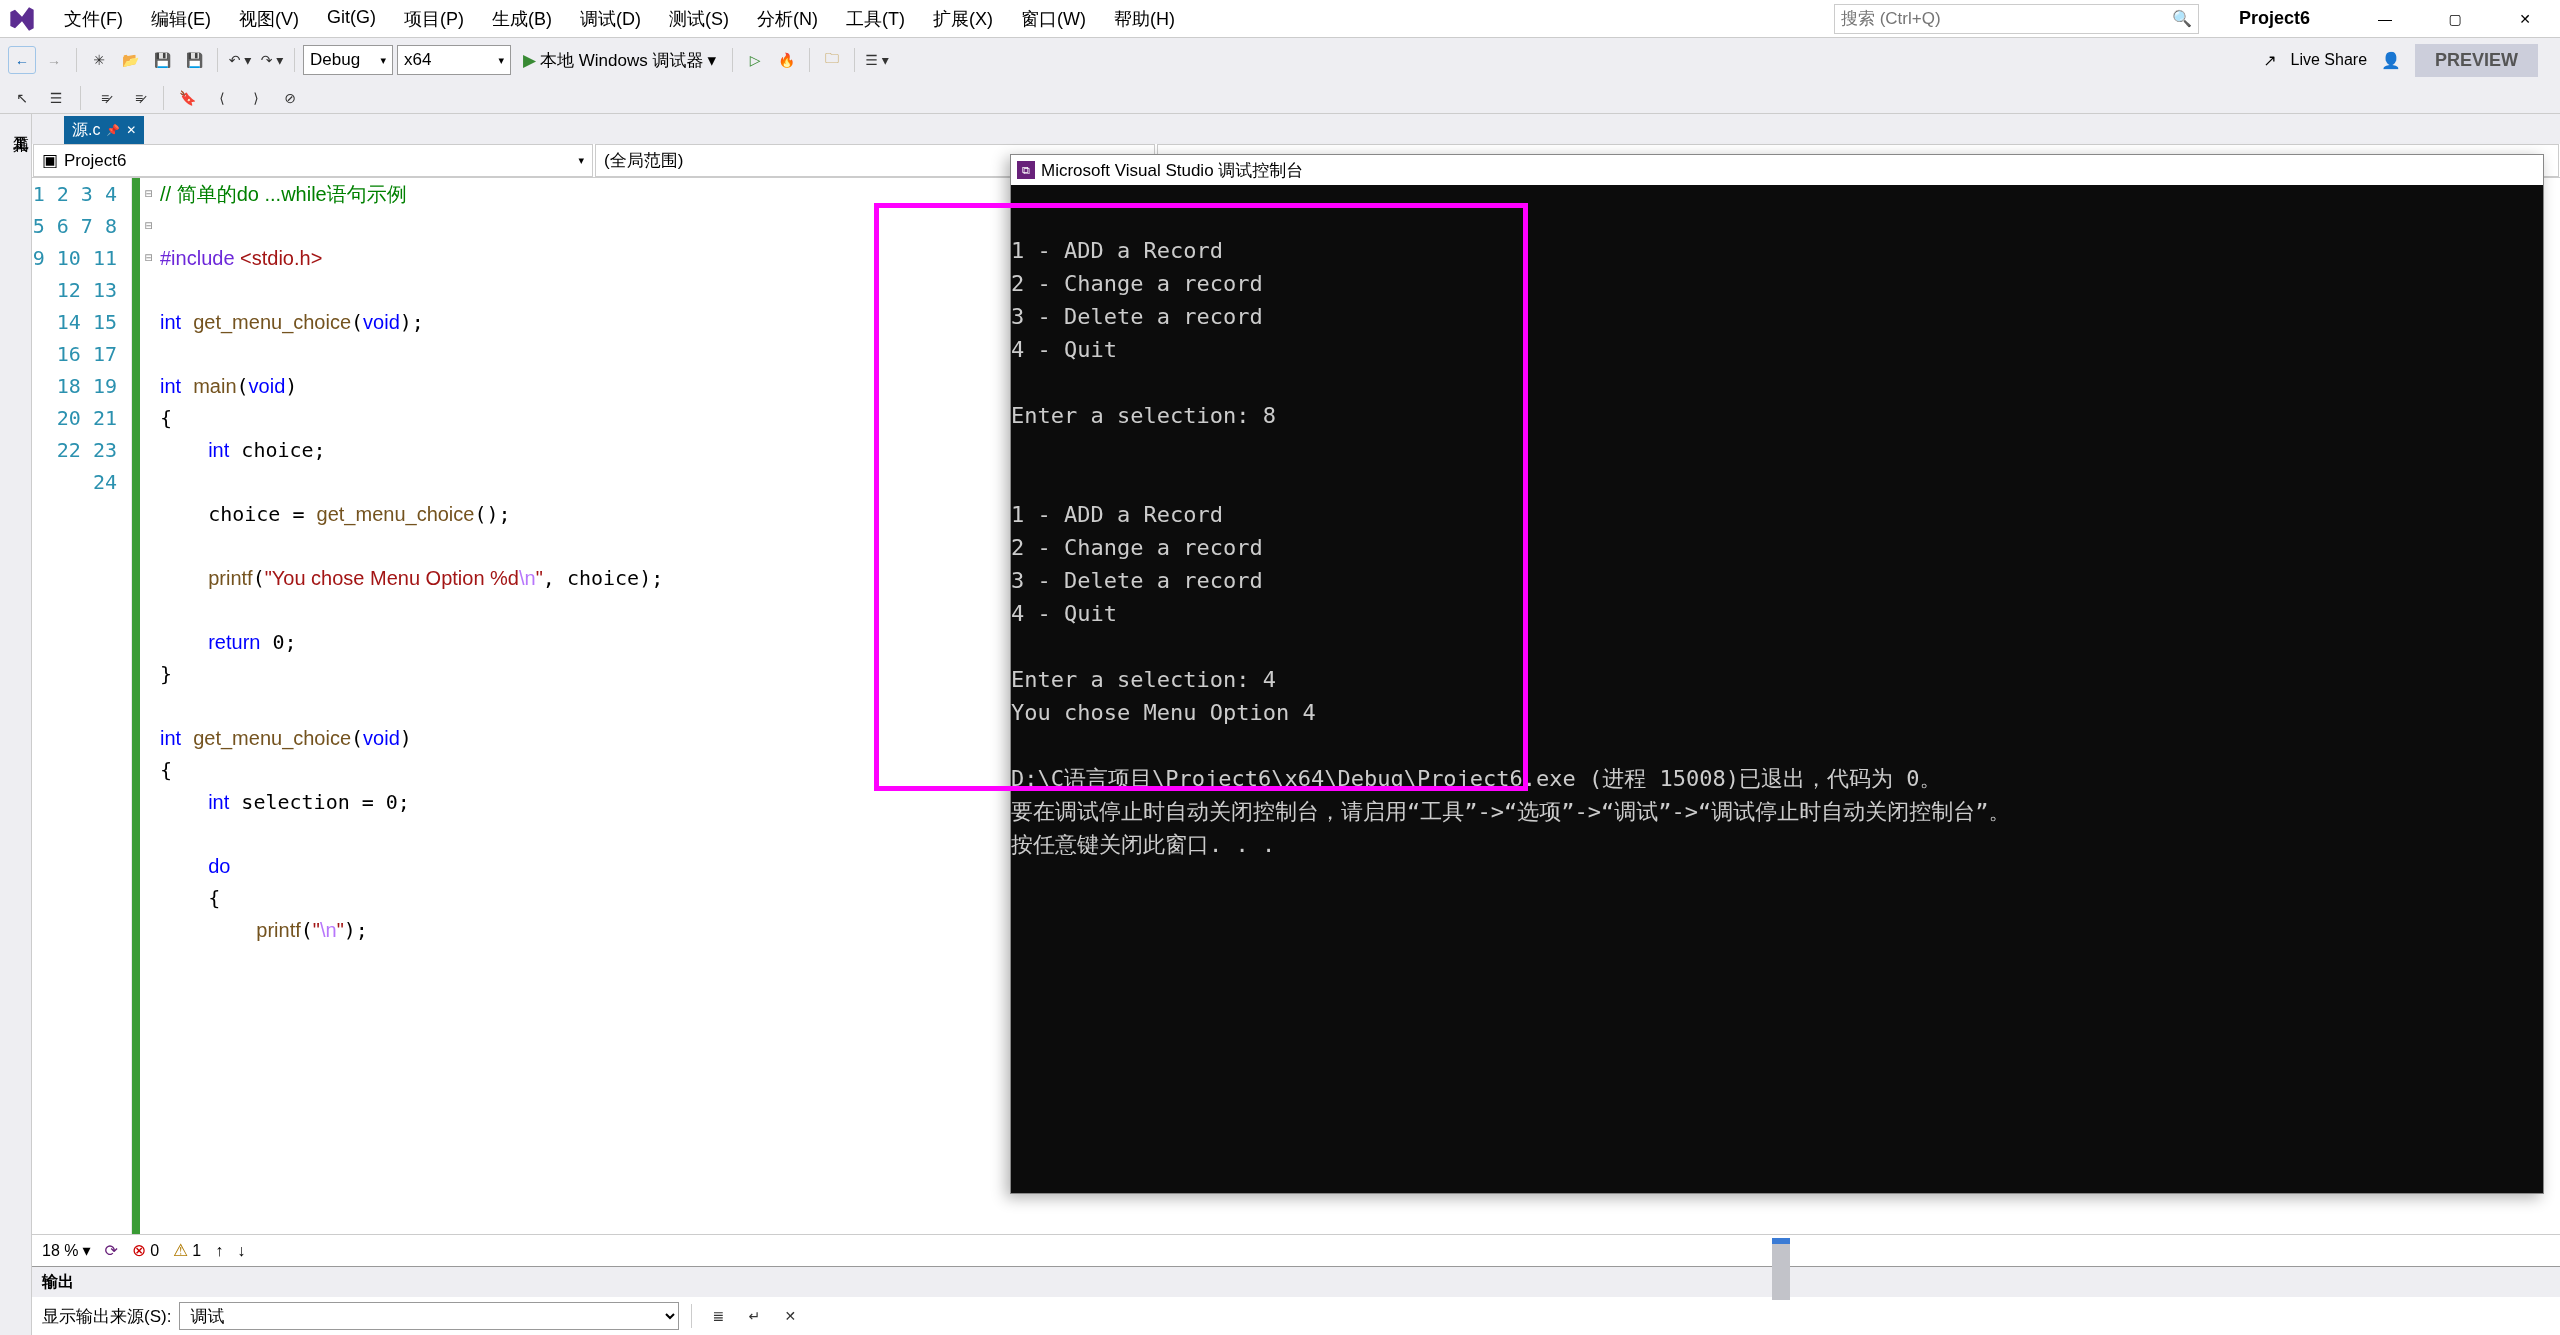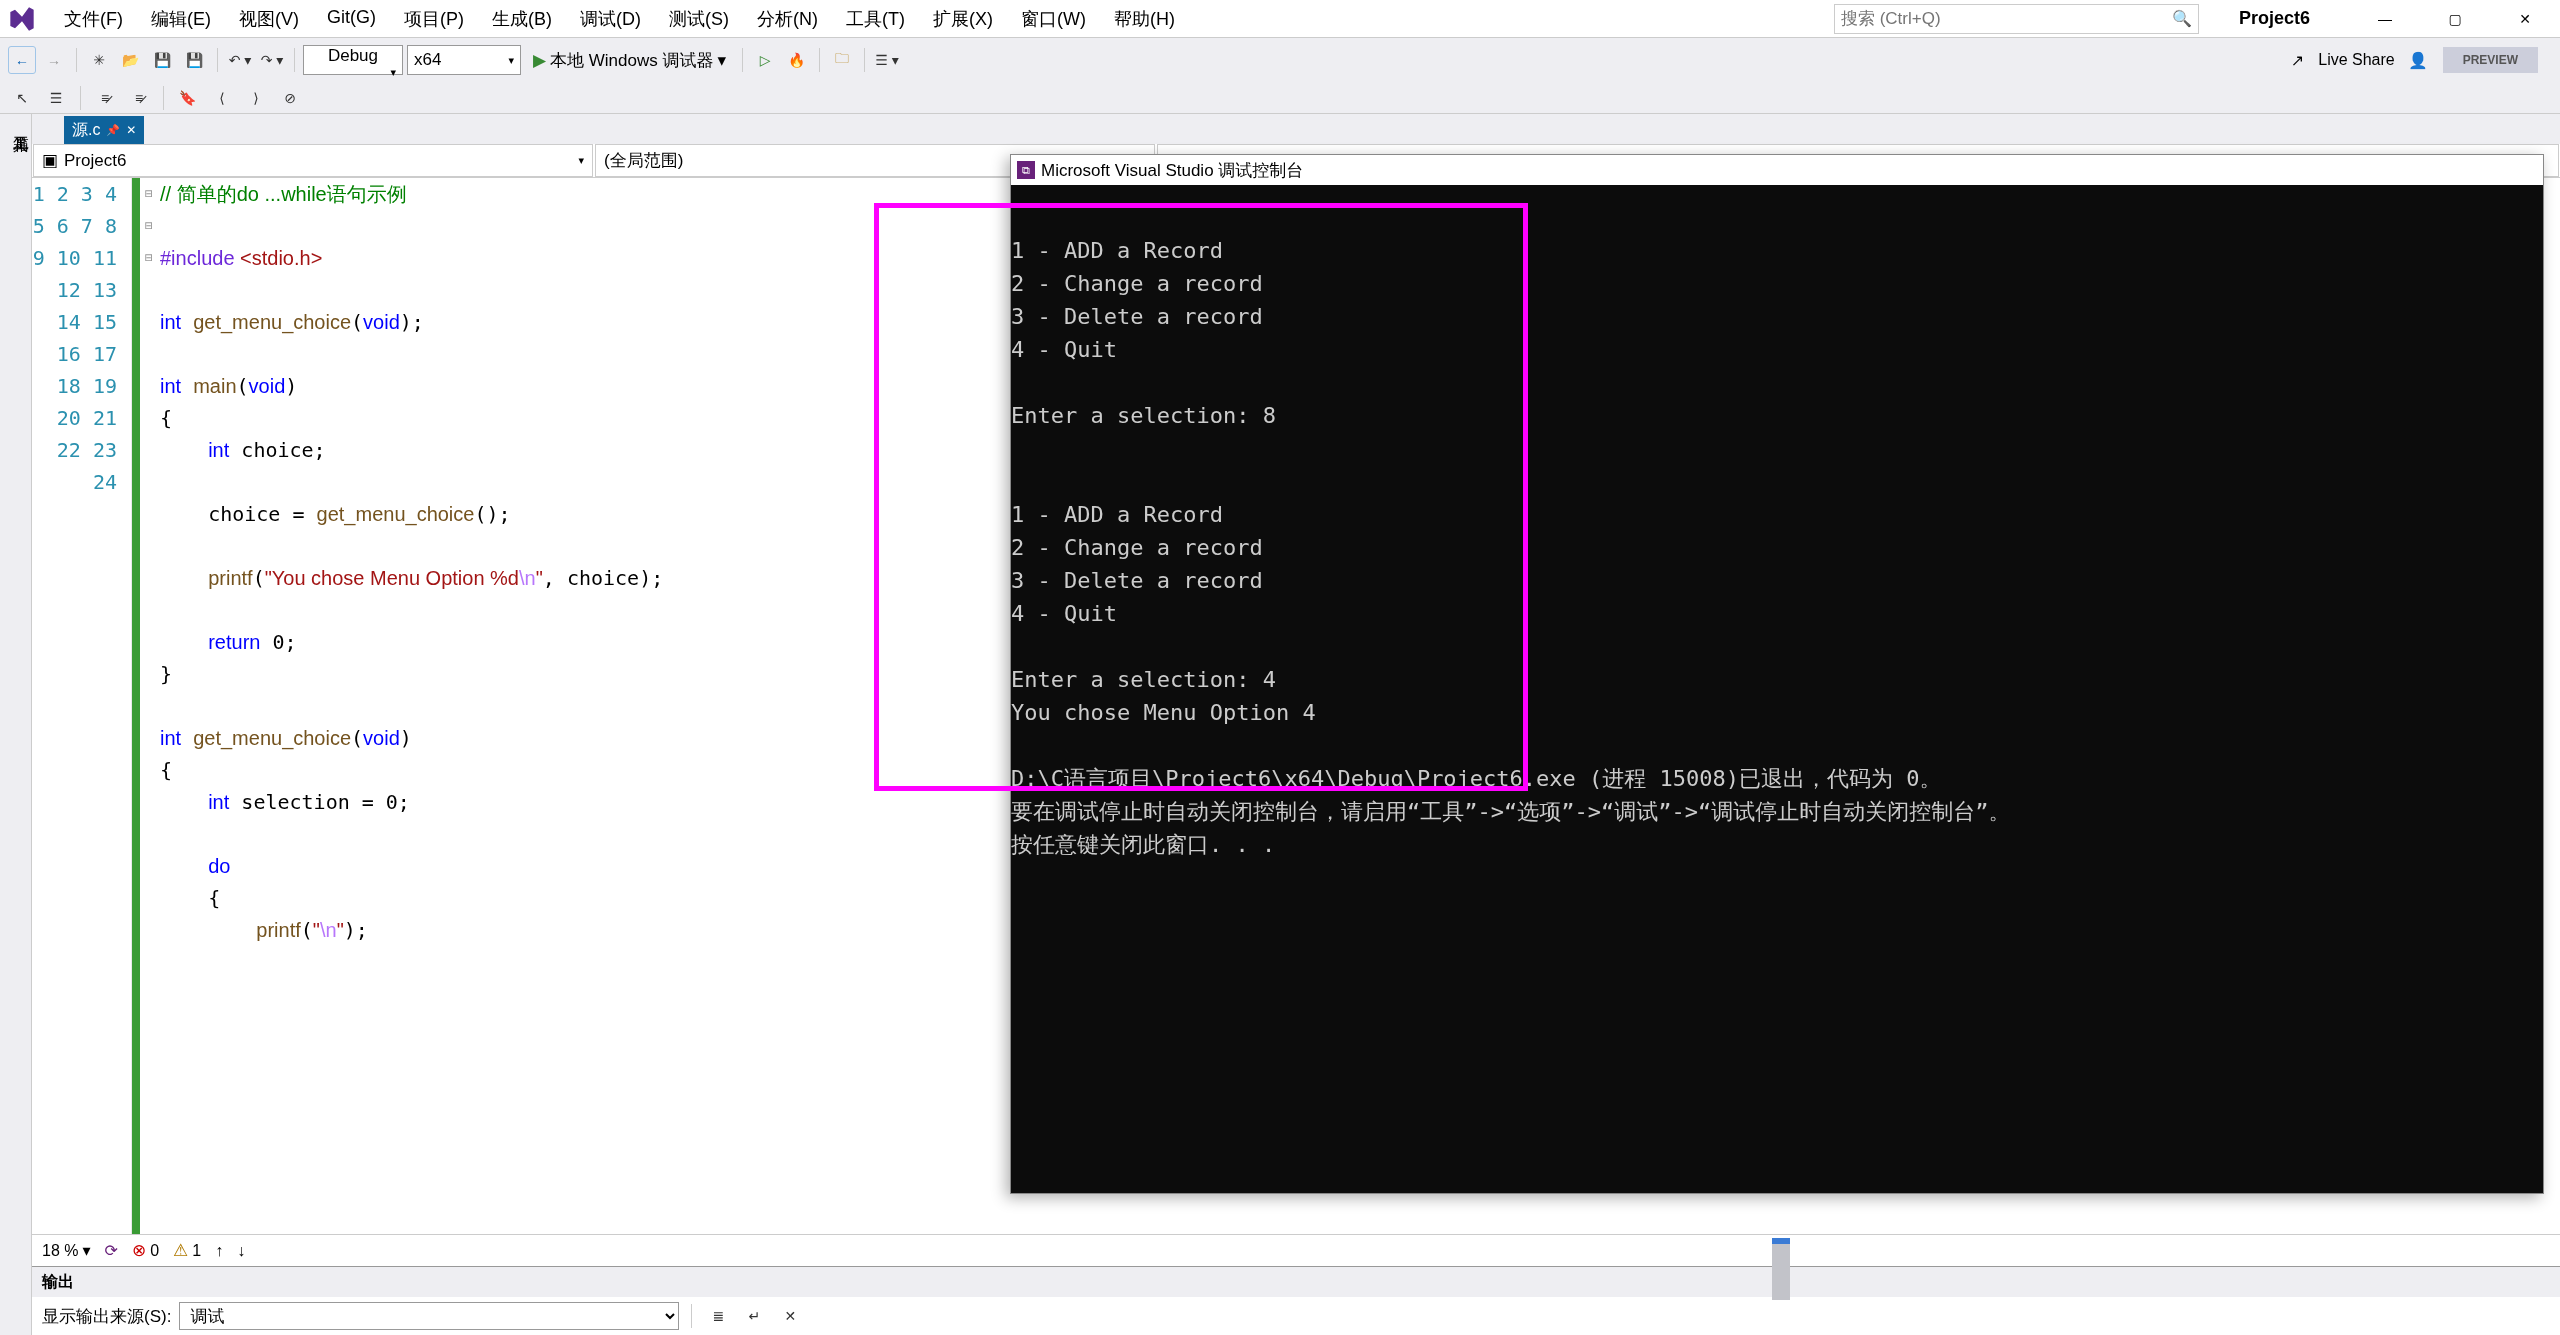--- a/index.html
+++ b/index.html
@@ -13,25 +13,25 @@
 .search-input { flex: 1; border: none; font-size: 17px; outline: none; background: transparent; }
 .title-right { padding: 0 40px; font-size: 18px; font-weight: 600; }
 .win-buttons { display: flex; }
 .win-btn { width: 70px; height: 38px; display: flex; align-items: center; justify-content: center; font-size: 14px; }
 
 .toolbar1 { height: 44px; background: #eeeef2; display: flex; align-items: center; padding: 0 8px; gap: 4px; }
 .toolbar2 { height: 32px; background: #eeeef2; display: flex; align-items: center; padding: 0 8px; gap: 6px; border-bottom: 1px solid #ccc; }
 .tb-btn { width: 28px; height: 28px; display: flex; align-items: center; justify-content: center; font-size: 14px; color: #333; }
 .tb-sep { width: 1px; height: 24px; background: #ccc; margin: 0 4px; }
 .combo { height: 30px; border: 1px solid #999; background: #fff; padding: 0 6px; display: flex; align-items: center; font-size: 17px; }
-.combo.debug { width: 100px; flex-direction: column; }
+.combo.debug { width: 90px; }
 .combo.x64 { width: 114px; }
 .play-btn { display: flex; align-items: center; gap: 4px; font-size: 17px; padding: 0 8px; }
 .live-share { margin-left: auto; display: flex; align-items: center; gap: 14px; margin-right: 14px;}
-.preview-btn { background: #cccedb; padding: 6px 20px; font-weight: 600; font-size: 12px; color:#555; }
+.preview-btn { background: #cccedb; padding: 6px 20px; font-weight: 600; font-size: 18px; color:#555; }
 
 .main-area { height: calc(100% - 38px - 44px - 32px); display: flex; }
 .sidebar-left { width: 32px; background: #eeeef2; border-right: 1px solid #ccc; writing-mode: vertical-rl; padding-top: 10px; font-size: 16px; }
 
 .editor-area { flex: 1; display: flex; flex-direction: column; }
 .tab-bar { height: 30px; background: #eeeef2; display: flex; align-items: flex-end; padding-left: 32px; }
 .tab { height: 28px; background: #0e639c; color: #fff; display: flex; align-items: center; padding: 0 8px; gap: 6px; font-size: 16px; }
 .tab .close { font-size: 12px; }
 .pin { font-size: 11px; }
 

